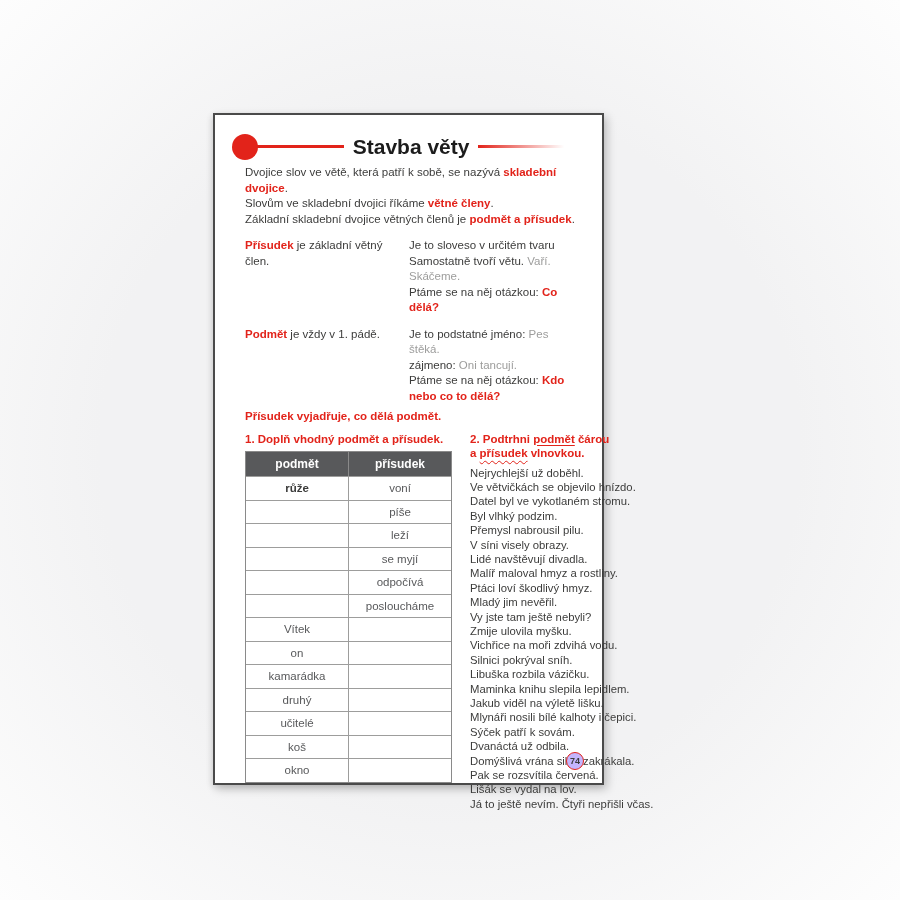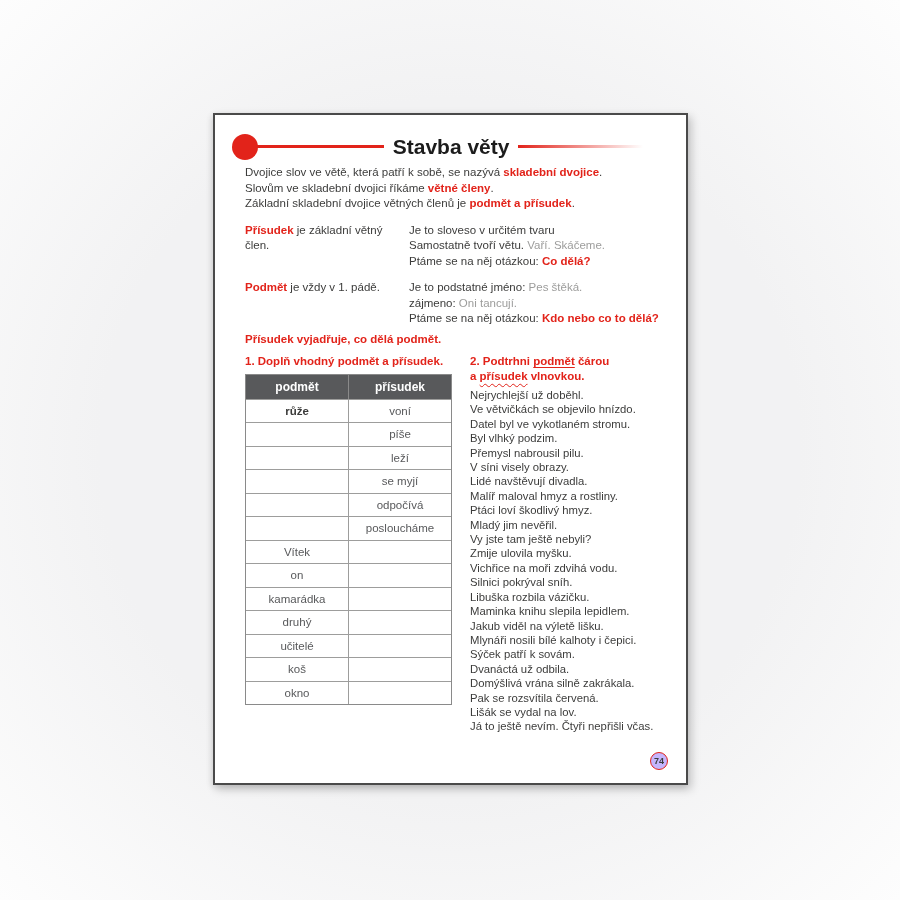--- a/index.html
+++ b/index.html
@@ -2,21 +2,21 @@
 <html><head>
 <meta charset="utf-8">
 <style>
   html,body{margin:0;padding:0;}
   body{
     width:900px;height:900px;position:relative;overflow:hidden;
     background:radial-gradient(ellipse at 50% 50%, #f2f2f3 55%, #fdfdfd 100%);
     font-family:"Liberation Sans", sans-serif;
   }
   .page{
-    position:absolute;left:213px;top:113px;width:475px;height:672px;
+    position:absolute;left:213px;top:113px;width:391px;height:672px;
     background:#ffffff;border:2px solid #4a4a4a;box-sizing:border-box;
     box-shadow:3px 4px 9px rgba(0,0,0,0.22), -2px 2px 6px rgba(0,0,0,0.08);
   }
   .content{position:relative;height:100%;box-sizing:border-box;padding:18px 26px 0 30px;}
 
   
   .header{display:flex;align-items:center;margin-left:-13px;height:27px;}
   .dot{width:26px;height:26px;border-radius:50%;background:#e2231a;flex-shrink:0;}
   .hline-left{height:2.5px;background:#e2231a;flex-grow:1;margin-left:-3px;}
   .title{font-size:21px;font-weight:bold;color:#1c1c1c;margin:0 9px;white-space:nowrap;}

